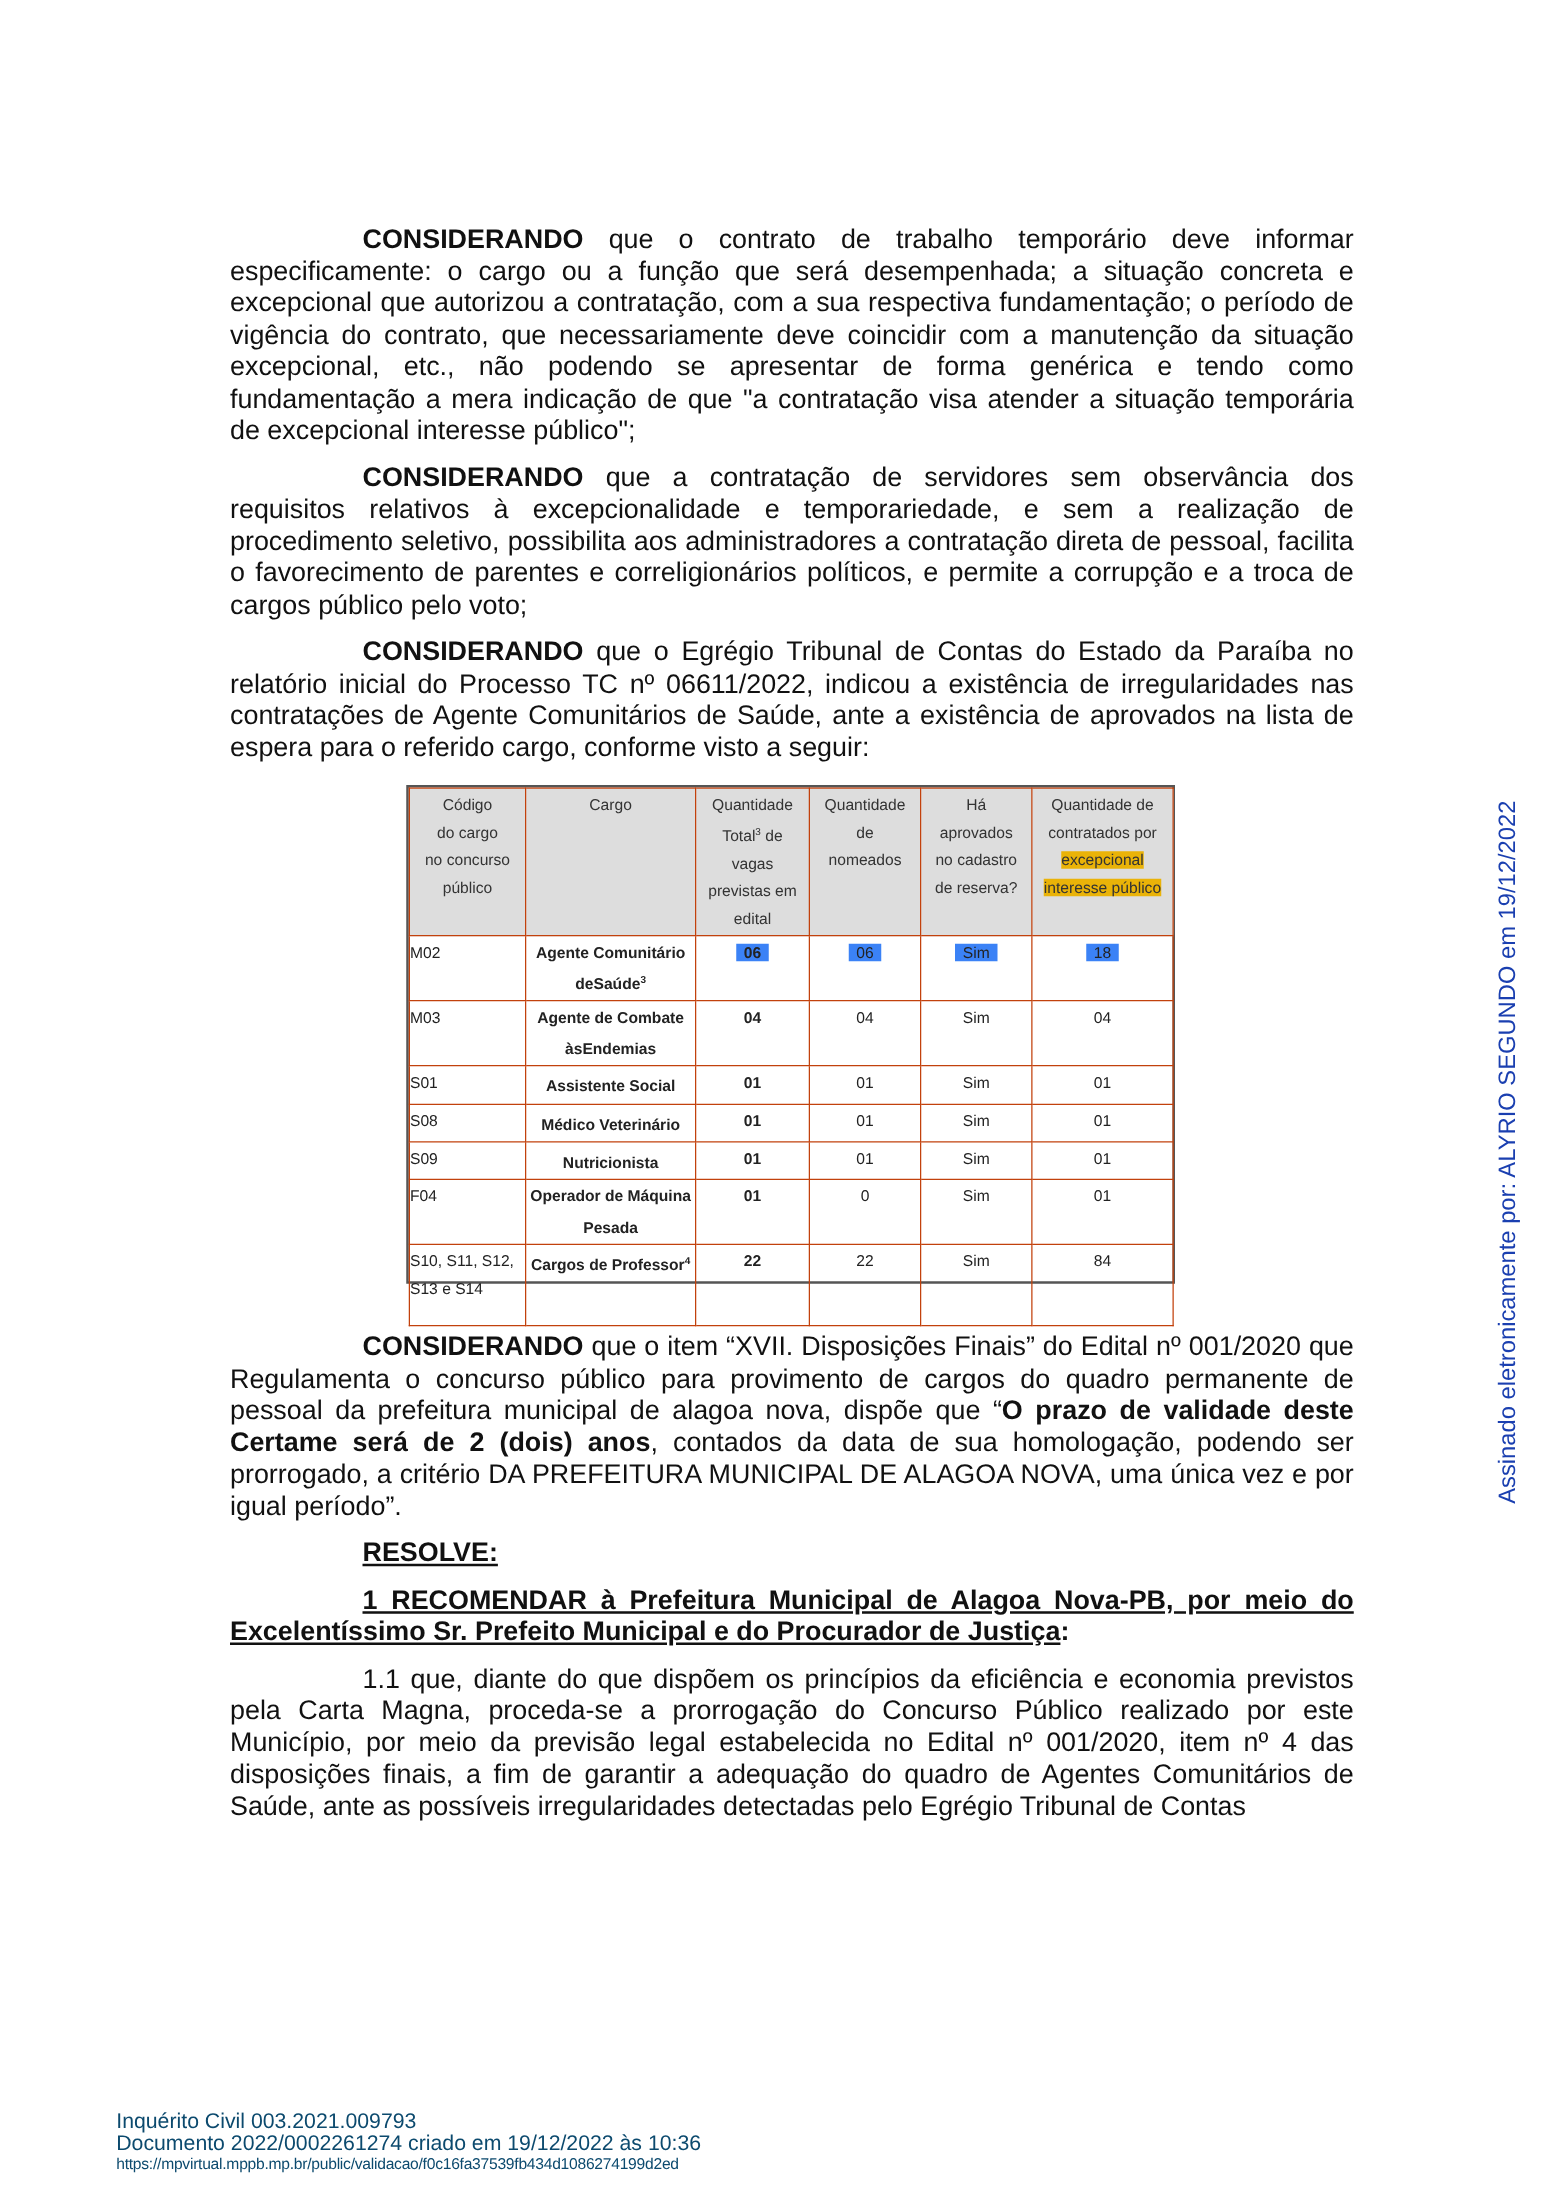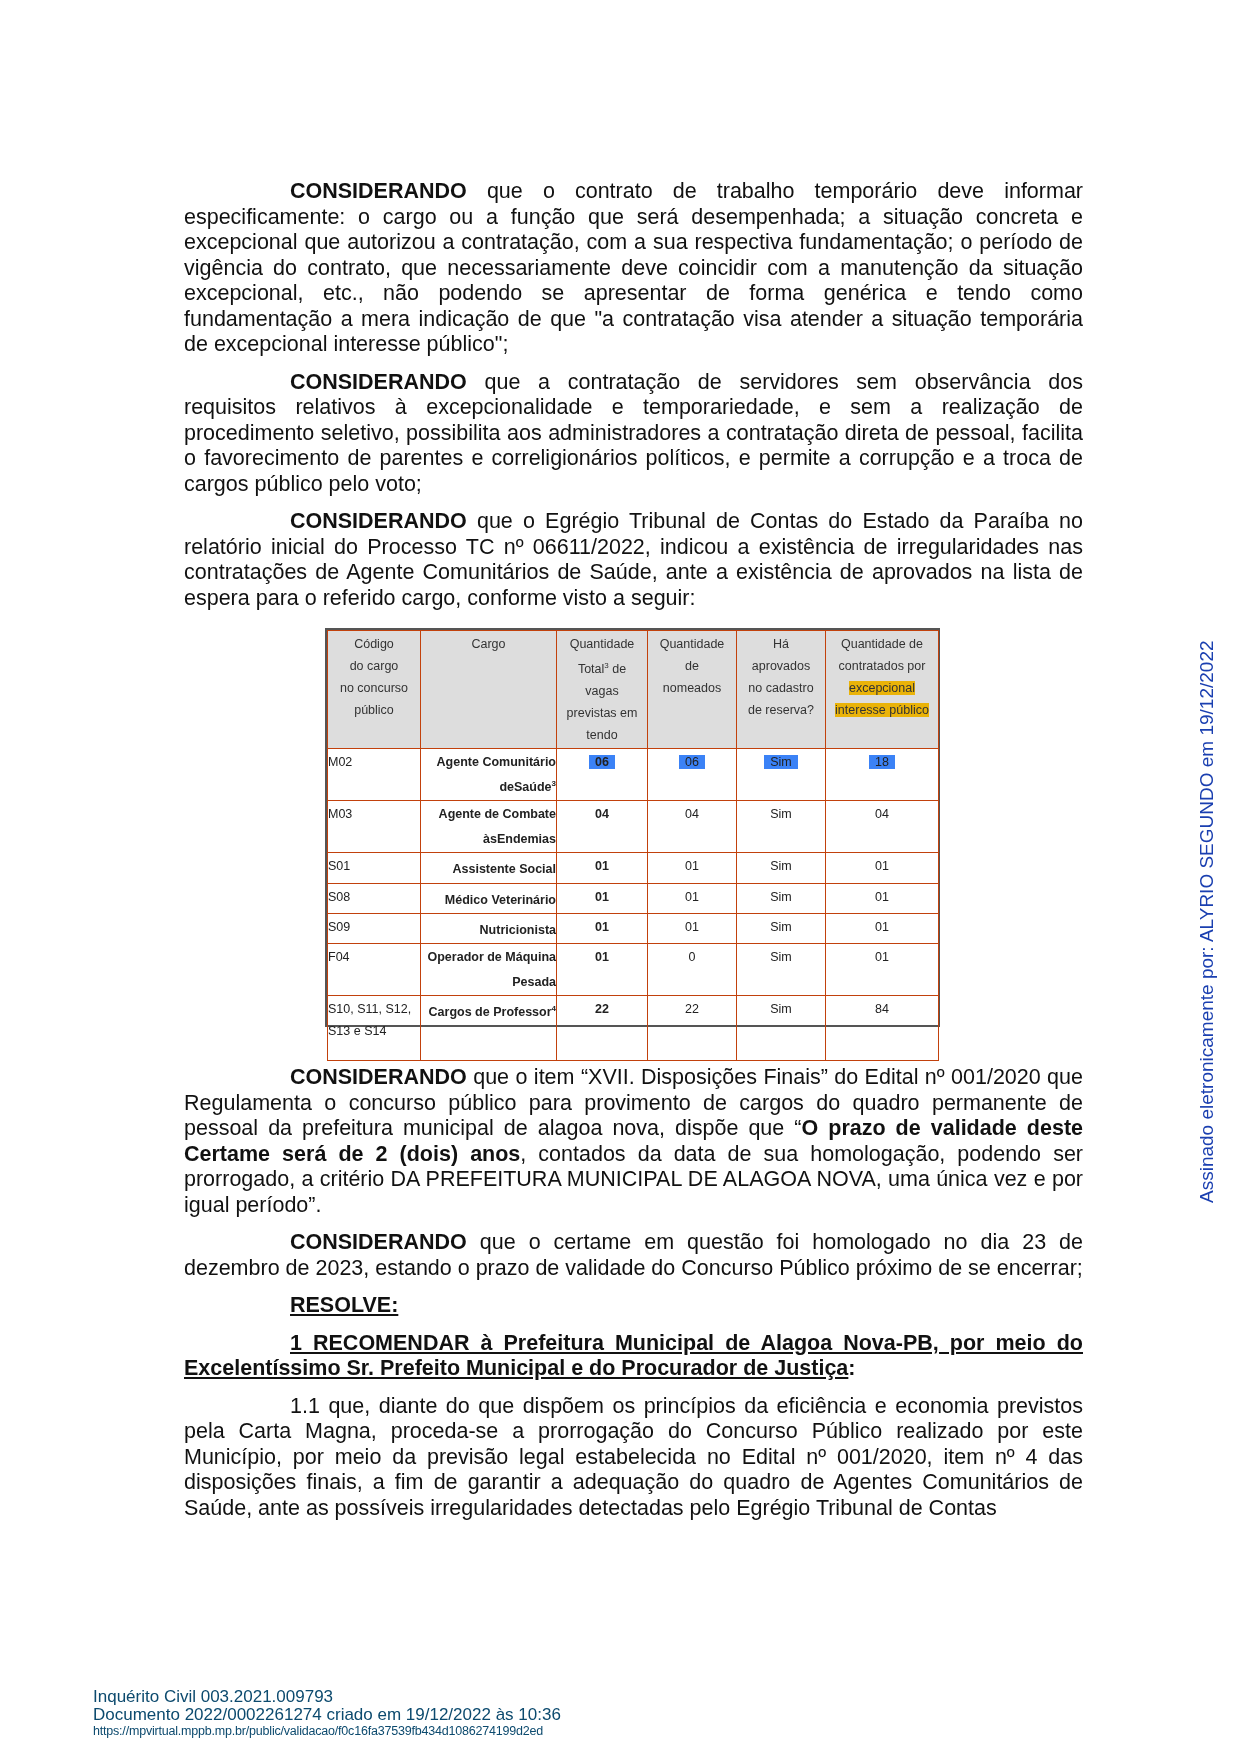--- a/index.html
+++ b/index.html
@@ -13,21 +13,21 @@
   #block-top { top: 179px; }
   #block-bottom { top: 1065px; }
   .table-wrap { position: absolute; left: 325px; top: 628px; width: 615px; height: 399px;
                 border: 2px solid #555; box-sizing: border-box; background: #fff; }
   table { border-collapse: collapse; width: 100%; table-layout: fixed;
           font-family: "Liberation Sans", sans-serif; font-size: 12.5px; color: #222; }
   td, th { border: 1px solid #c2410c; vertical-align: top; padding: 2px 0; line-height: 22px;
            text-align: center; font-weight: normal; }
   th { background: #dddddd; color: #333; }
   td.code { text-align: left; }
-  td.cargo { font-weight: bold; text-align: right; }
+  td.cargo { font-weight: bold; }
   td.bold { font-weight: bold; }
   .hl { background: #3b82f6; padding: 0 6px; }
   .hl-th { background: #eab308; }
   tr.h-head th { height: 105px; }
   .stamp { position: absolute; left: 1196px; top: 1203px; transform-origin: 0 0;
            transform: rotate(-90deg); white-space: nowrap; color: #1a3fb0;
            font-size: 19px; width: 565px; }
   .footer { position: absolute; left: 93px; top: 1688px; color: #0c4a6e; }
   .footer .l1, .footer .l2 { font-size: 17px; line-height: 18px; }
   .footer .l3 { font-size: 12.5px; line-height: 14px; letter-spacing: -0.2px; }
@@ -61,21 +61,21 @@
         <div>público</div>
       </th>
       <th>
             <div>Cargo</div>
           </th>
       <th>
         <div>Quantidade</div>
         <div><span>Total</span><sup>3</sup> <span>de</span></div>
         <div>vagas</div>
         <div>previstas em</div>
-        <div>tendo</div>
+        <div>edital</div>
       </th>
       <th>
         <div>Quantidade</div>
         <div>de</div>
         <div>nomeados</div>
       </th>
       <th>
         <div>Há</div>
         <div>aprovados</div>
         <div>no cadastro</div>
@@ -145,21 +145,20 @@
           <td><span>22</span></td>
           <td><span>Sim</span></td>
           <td><span>84</span></td>
         </tr>
       </tbody>
   </table>
 </div>
 
 <div class="body-text" id="block-bottom">
   <p class="para"><b>CONSIDERANDO</b><span> que o item “XVII. Disposições Finais” do Edital nº 001/2020 que Regulamenta o concurso público para provimento de cargos do quadro permanente de pessoal da prefeitura municipal de alagoa nova, dispõe que “</span><b>O prazo de validade deste Certame será de 2 (dois) anos</b><span>, contados da data de sua homologação, podendo ser prorrogado, a critério DA PREFEITURA MUNICIPAL DE ALAGOA NOVA, uma única vez e por igual período”.</span></p>
-  <p class="para"><b>CONSIDERANDO</b><span> que o certame em questão foi homologado no dia 23 de dezembro de 2023, estando o prazo de validade do Concurso Público próximo de se encerrar;</span></p>
   <p class="para"><span class="u">RESOLVE:</span></p>
   <p class="para"><span class="u">1 RECOMENDAR à Prefeitura Municipal de Alagoa Nova-PB, por meio do Excelentíssimo Sr. Prefeito Municipal e do Procurador de Justiça</span><b>:</b></p>
   <p class="para"><span>1.1 que, diante do que dispõem os princípios da eficiência e economia previstos pela Carta Magna, proceda-se a prorrogação do Concurso Público realizado por este Município, por meio da previsão legal estabelecida no Edital nº 001/2020, item nº 4 das disposições finais, a fim de garantir a adequação do quadro de Agentes Comunitários de Saúde, ante as possíveis irregularidades detectadas pelo Egrégio Tribunal de Contas</span></p>
 </div>
 
 <div class="stamp"><span>Assinado eletronicamente por: ALYRIO SEGUNDO em 19/12/2022</span></div>
 
 <div class="footer">
   <div class="l1">Inquérito Civil 003.2021.009793</div>
   <div class="l2">Documento 2022/0002261274 criado em 19/12/2022 às 10:36</div>

